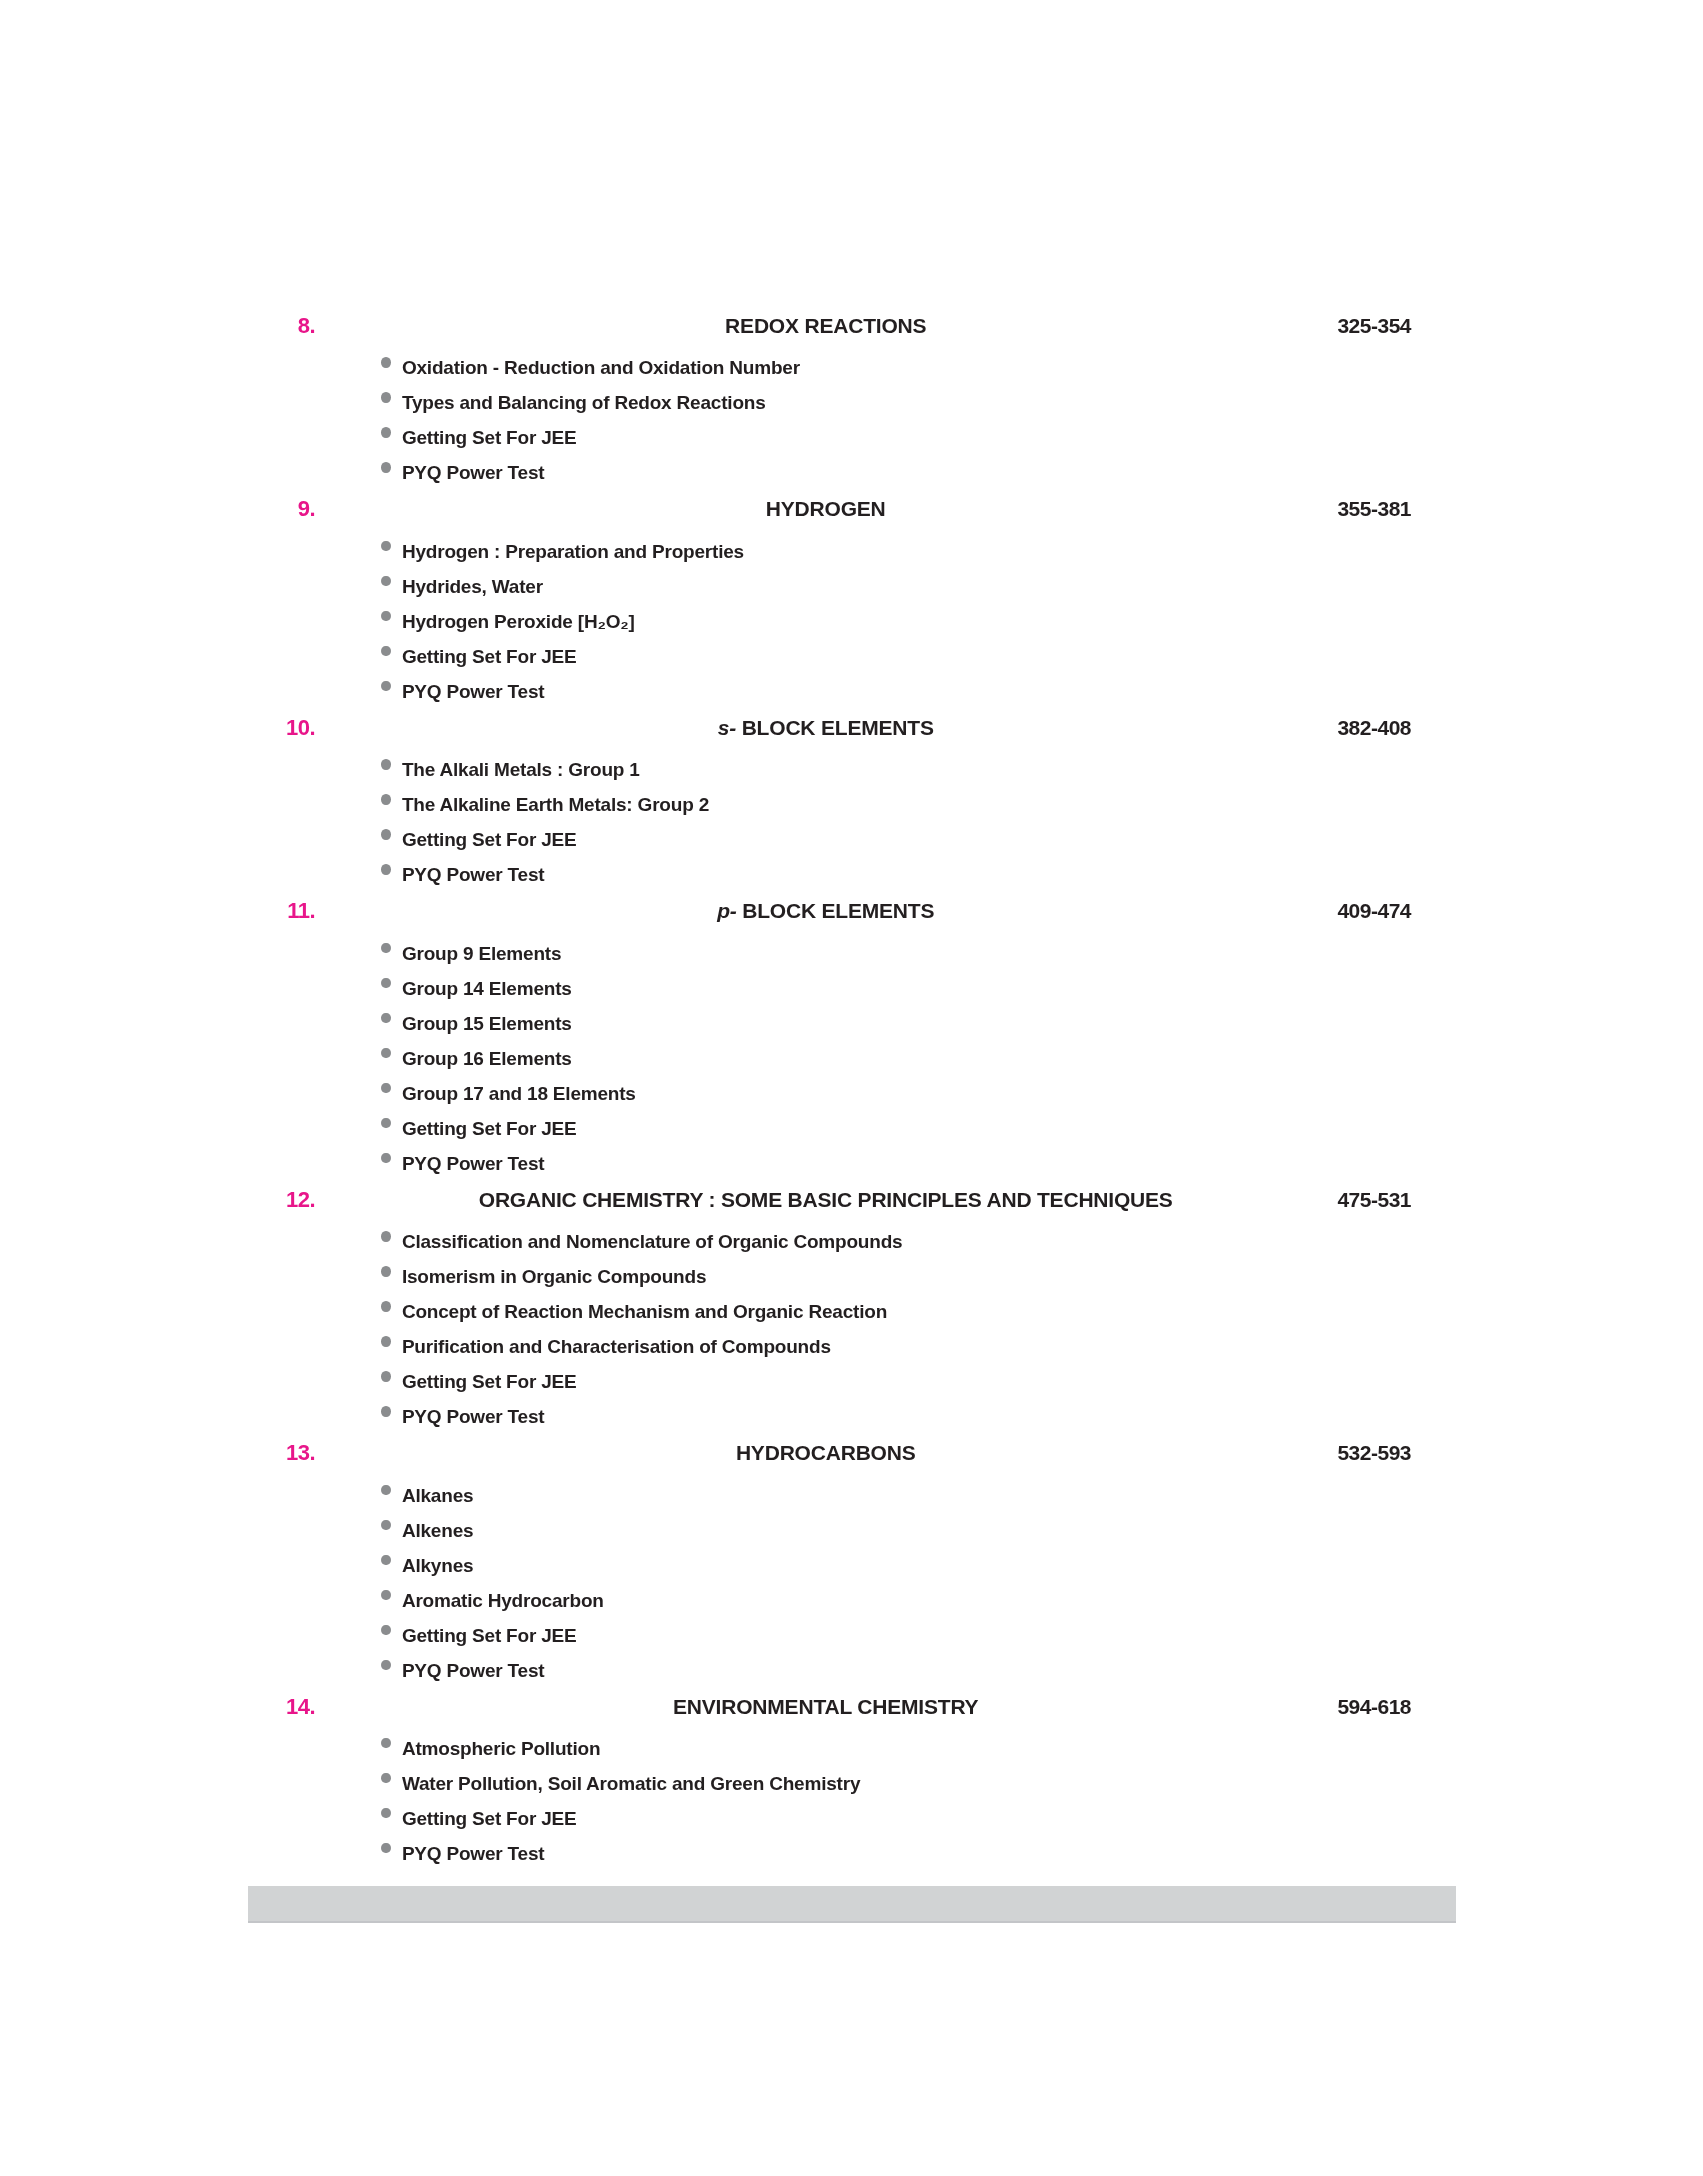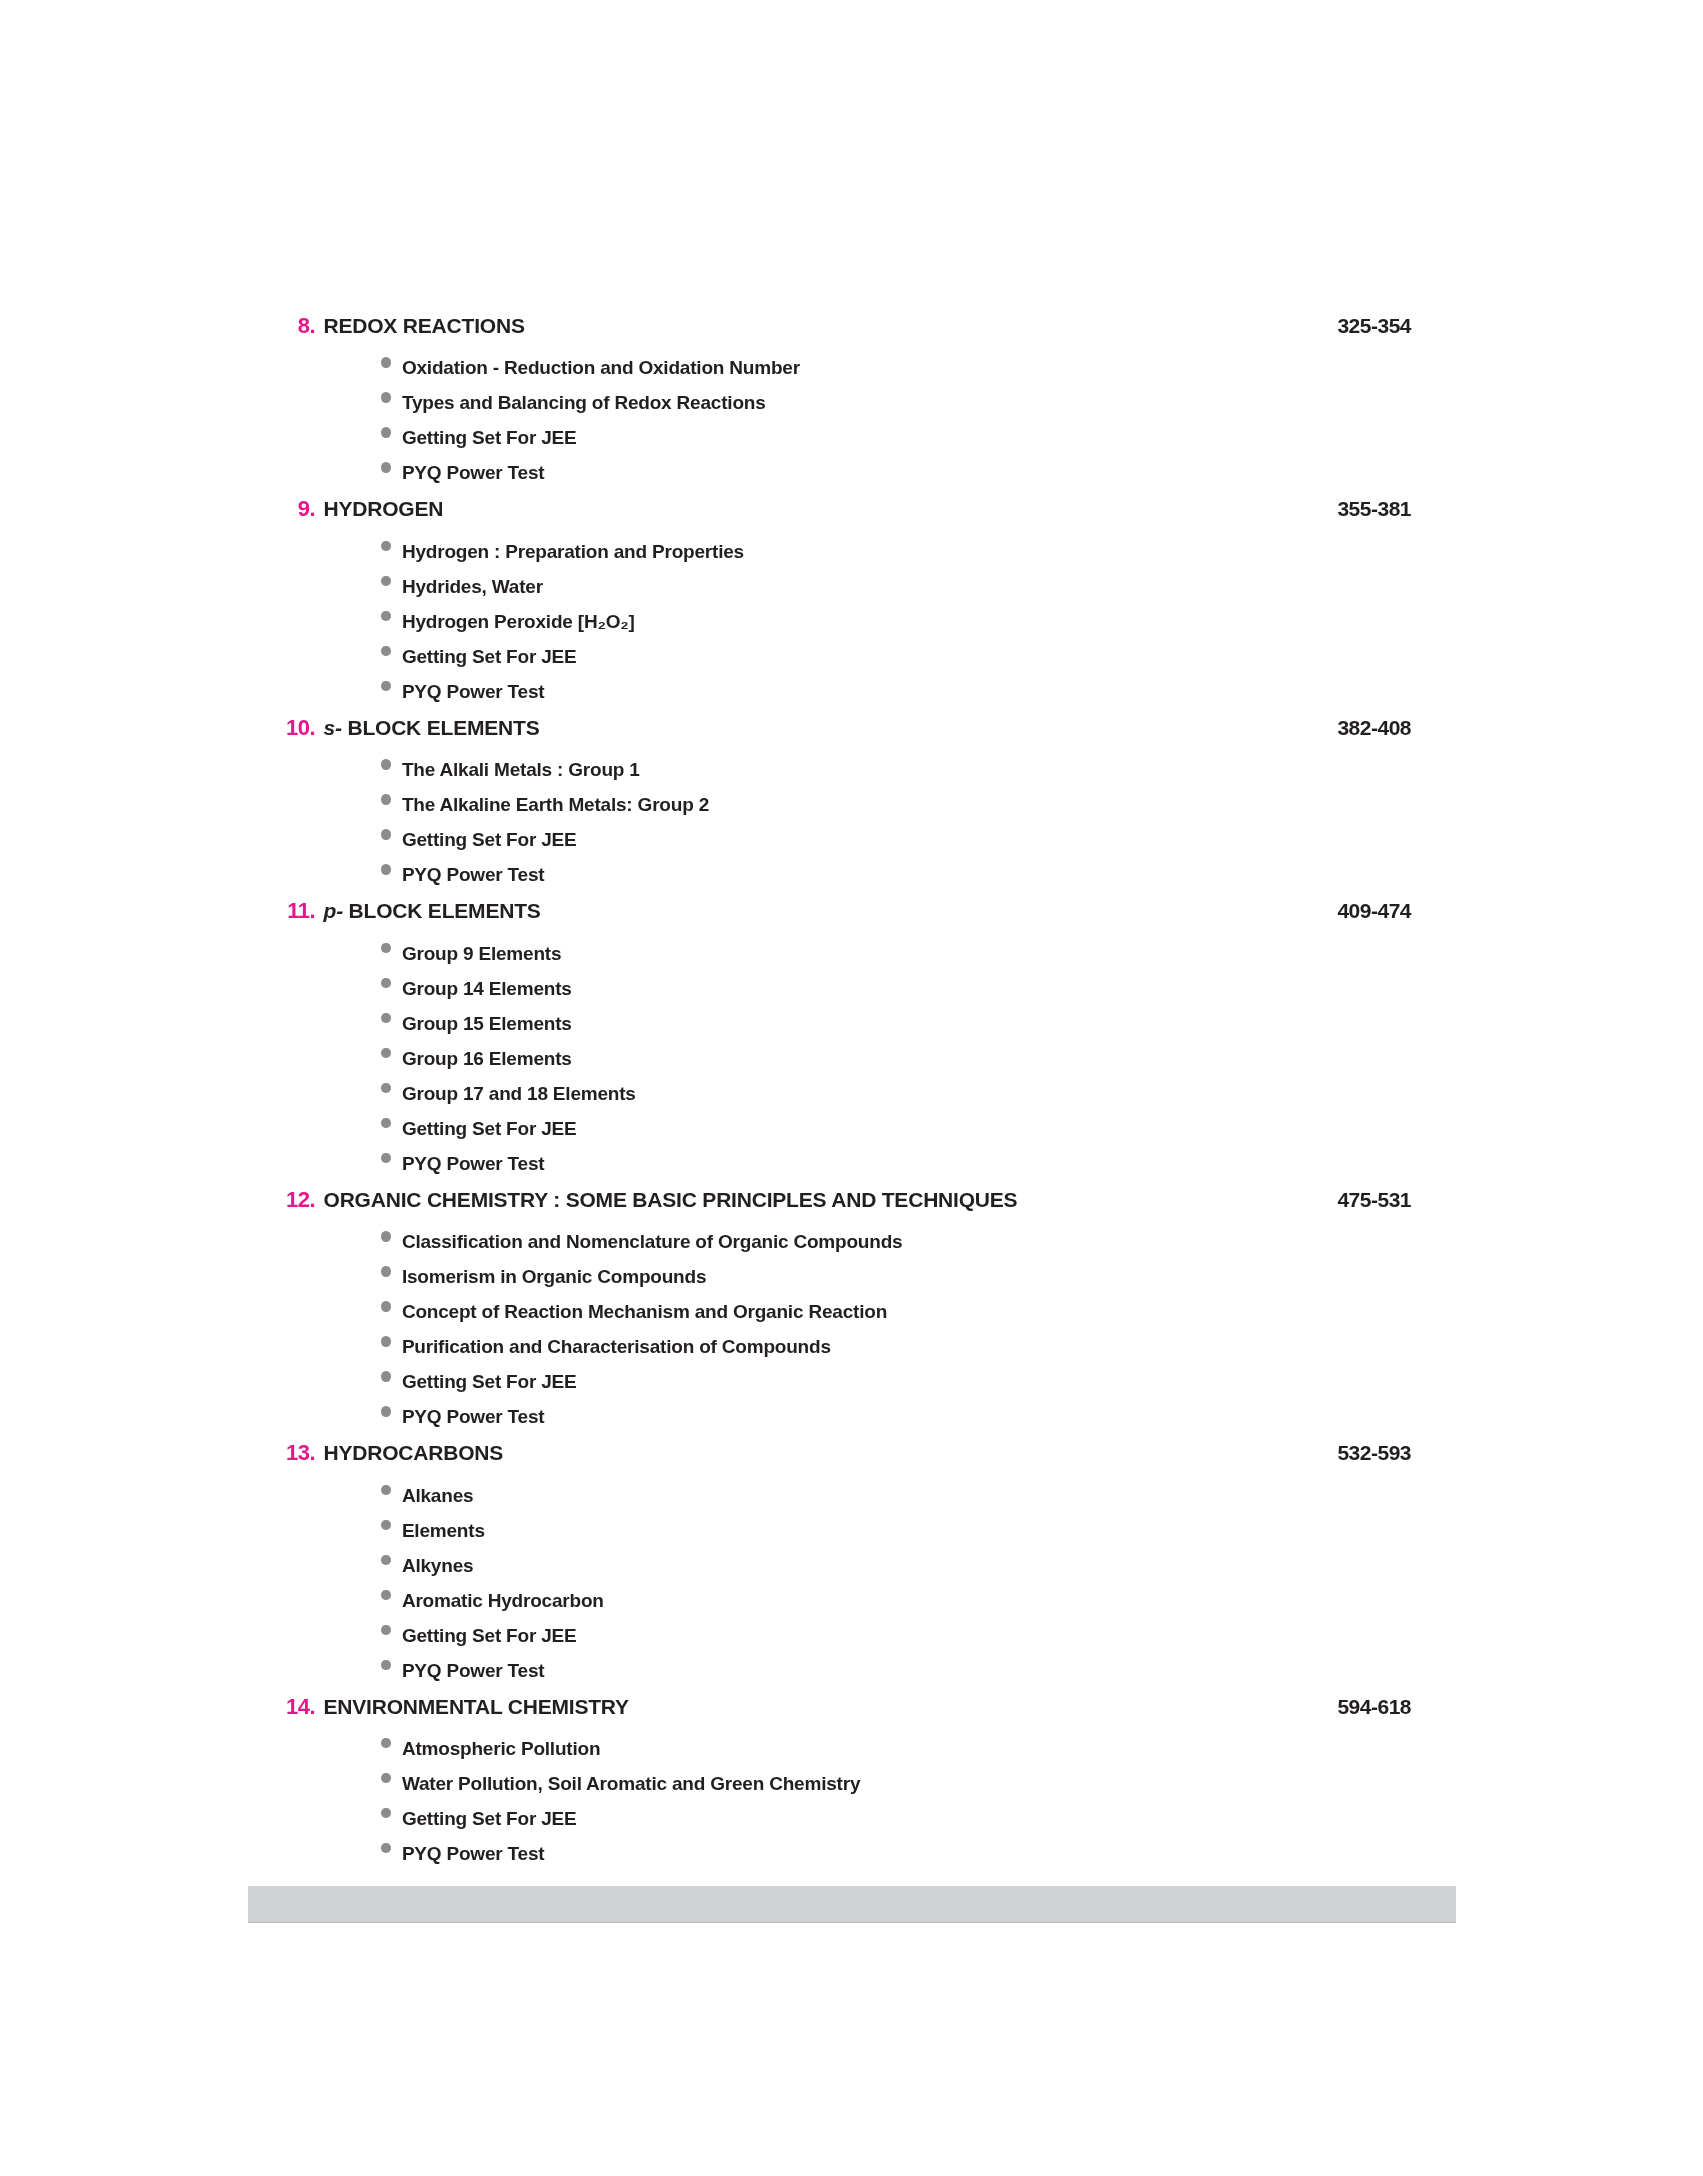--- a/index.html
+++ b/index.html
@@ -40,20 +40,21 @@
     color: var(--accent_pink, #e8158a);
   }
 
   .ch-title {
     flex: 1 1 auto;
     margin: 0 9.5px 0 8.5px;
     font-size: 21px;
     font-weight: bold;
     letter-spacing: -0.2px;
     white-space: nowrap;
+    text-align: center;
   }
 
   .ital { font-style: italic; font-weight: bold; }
 
   .ch-pages {
     flex: 0 0 auto;
     font-size: 21px;
     font-weight: bold;
     letter-spacing: -0.5px;
     text-align: right;
@@ -264,21 +265,21 @@
         <h2 class="ch-title"><em class="ital"></em><span>HYDROCARBONS</span></h2>
         <span class="ch-pages">532-593</span>
       </header>
       <ul class="topics">
         <li class="topic">
             <span class="bullet"></span>
             <span class="topic-text">Alkanes</span>
           </li>
         <li class="topic">
             <span class="bullet"></span>
-            <span class="topic-text">Elements</span>
+            <span class="topic-text">Alkenes</span>
           </li>
         <li class="topic">
             <span class="bullet"></span>
             <span class="topic-text">Alkynes</span>
           </li>
         <li class="topic">
             <span class="bullet"></span>
             <span class="topic-text">Aromatic Hydrocarbon</span>
           </li>
         <li class="topic">

